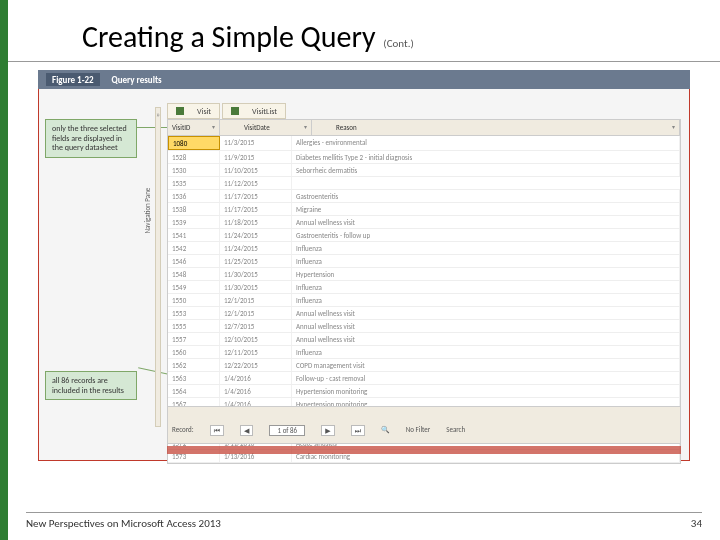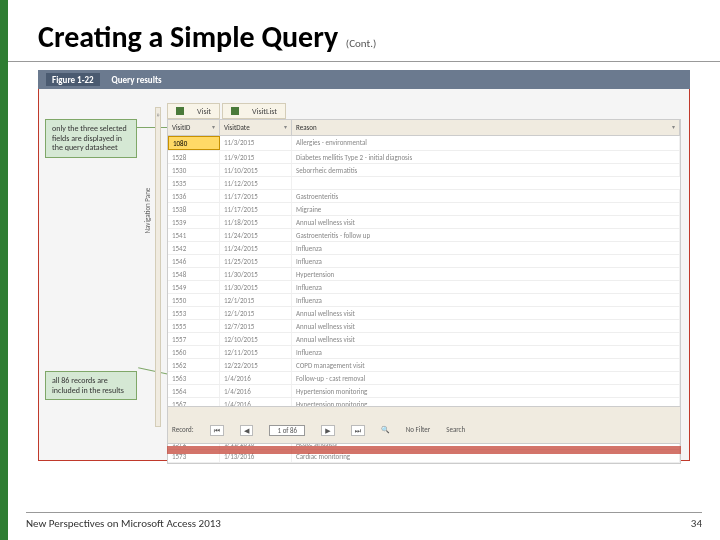--- a/index.html
+++ b/index.html
@@ -1,39 +1,39 @@
 <!DOCTYPE html>
 <html><head>
 <meta charset="utf-8">
 <style>
 * { margin: 0; padding: 0; box-sizing: border-box; }
 body { width: 720px; height: 540px; font-family: Calibri, Arial, sans-serif; position: relative; background: #fff; }
 .slide { width: 100%; height: 100%; position: relative; border-left: 8px solid #2e7d32; }
 .title-area { padding: 18px 30px 6px 30px; border-bottom: 1px solid #999; }
-.title { font-size: 30px; font-weight: bold; color: #000; display: inline; }
+.title { font-size: 30px; font-weight: normal; color: #000; display: inline; margin-left: 44px; }
 .cont { font-size: 11px; color: #555; vertical-align: middle; margin-left: 4px; }
 .content { padding: 8px 30px 0 30px; position: relative; }
 .figure-bar { background: #6b7a8f; color: #fff; font-size: 9px; padding: 3px 8px; display: flex; align-items: center; gap: 12px; }
 .figure-label { background: #4a5a70; padding: 1px 6px; font-weight: bold; }
 .figure-title { font-weight: bold; }
 .screenshot { border: 1px solid #c0392b; border-top: none; background: #f5f5f5; position: relative; height: 372px; }
 .callout { position: absolute; background: #d5e8d4; border: 1px solid #7fa768; font-size: 8px; padding: 4px 6px; color: #333; width: 92px; line-height: 1.2; }
 .callout1 { top: 30px; left: 6px; }
 .callout2 { top: 282px; left: 6px; }
 .arrow { position: absolute; border-top: 1px solid #7fa768; }
 .arrow1 { top: 38px; left: 98px; width: 88px; }
 .arrow2 { top: 290px; left: 98px; width: 112px; transform: rotate(12deg); }
 .nav-pane-label { position: absolute; left: 108px; top: 140px; font-size: 7px; color: #666; transform: rotate(-90deg); transform-origin: left; }
 .nav-pane { position: absolute; left: 116px; top: 18px; width: 6px; height: 320px; background: #f0ebe0; border: 1px solid #d4cdb8; }
 .nav-chevron { position: absolute; left: 117px; top: 20px; font-size: 8px; color: #888; }
 .tabs { position: absolute; left: 128px; top: 14px; display: flex; gap: 2px; font-size: 8px; }
 .tab { background: #f8f4e8; border: 1px solid #d4cdb8; padding: 2px 8px; color: #444; display: flex; align-items: center; gap: 13px; }
 .tab-icon { width: 8px; height: 8px; background: #4a7a3a; }
 .datagrid { position: absolute; left: 128px; top: 30px; right: 8px; background: #fff; border: 1px solid #ccc; font-size: 7px; color: #555; }
-.grid-header { display: flex; background: #f0ebe0; border-bottom: 1px solid #ccc; }
+.grid-header { display: flex; background: #f0ebe0; border-bottom: 1px solid #ccc; gap: 20px; }
 .grid-header .cell { padding: 3px 4px; border-right: 1px solid #ccc; font-weight: normal; color: #333; }
 .grid-body .row { display: flex; border-bottom: 1px solid #eee; }
 .grid-body .cell { padding: 1.5px 4px; border-right: 1px solid #f0f0f0; color: #888; overflow: hidden; white-space: nowrap; }
 .col-id { width: 52px; }
 .col-date { width: 72px; }
 .col-reason { flex: 1; }
 .row.selected { background: #fff; }
 .row.selected .col-id { background: #ffd966; color: #000; border: 1px solid #c79000; }
 .dropdown-icon { font-size: 6px; color: #888; float: right; }
 .record-nav { position: absolute; left: 128px; bottom: 16px; right: 8px; height: 16px; background: #f0ebe0; border: 1px solid #ccc; display: flex; align-items: flex-start; font-size: 7px; color: #555; padding: 18px 4px; gap: 16px; }

